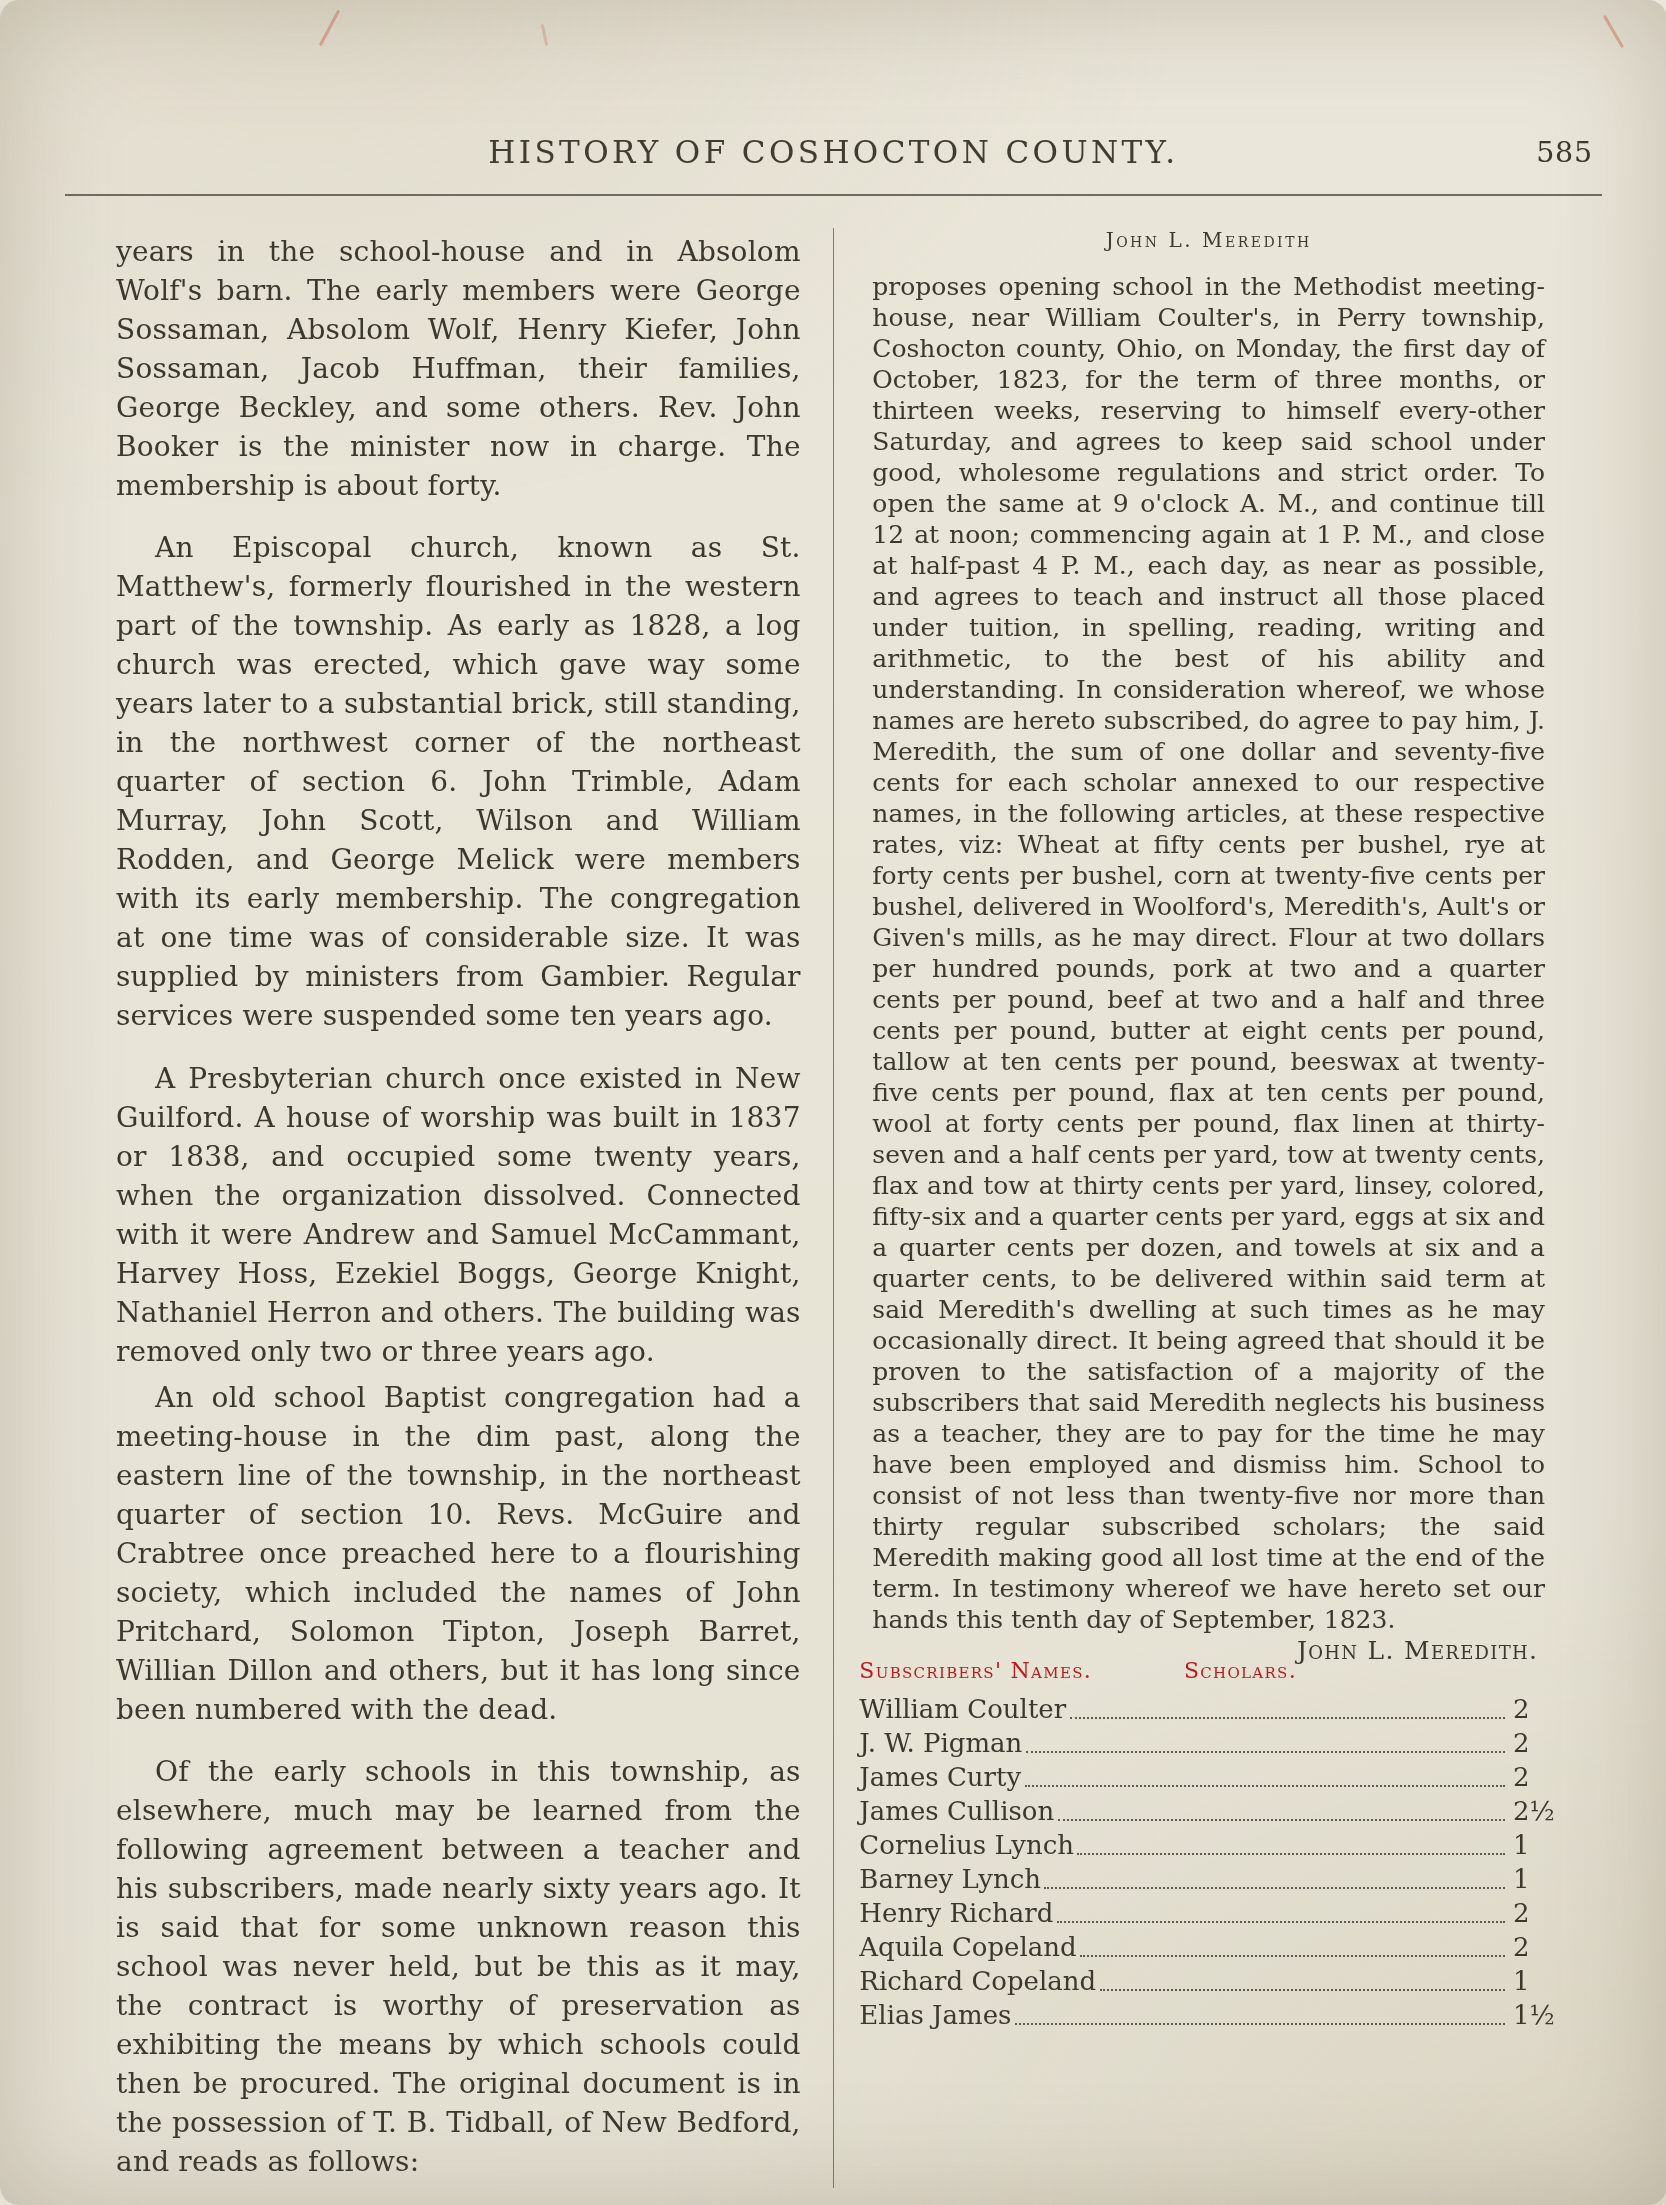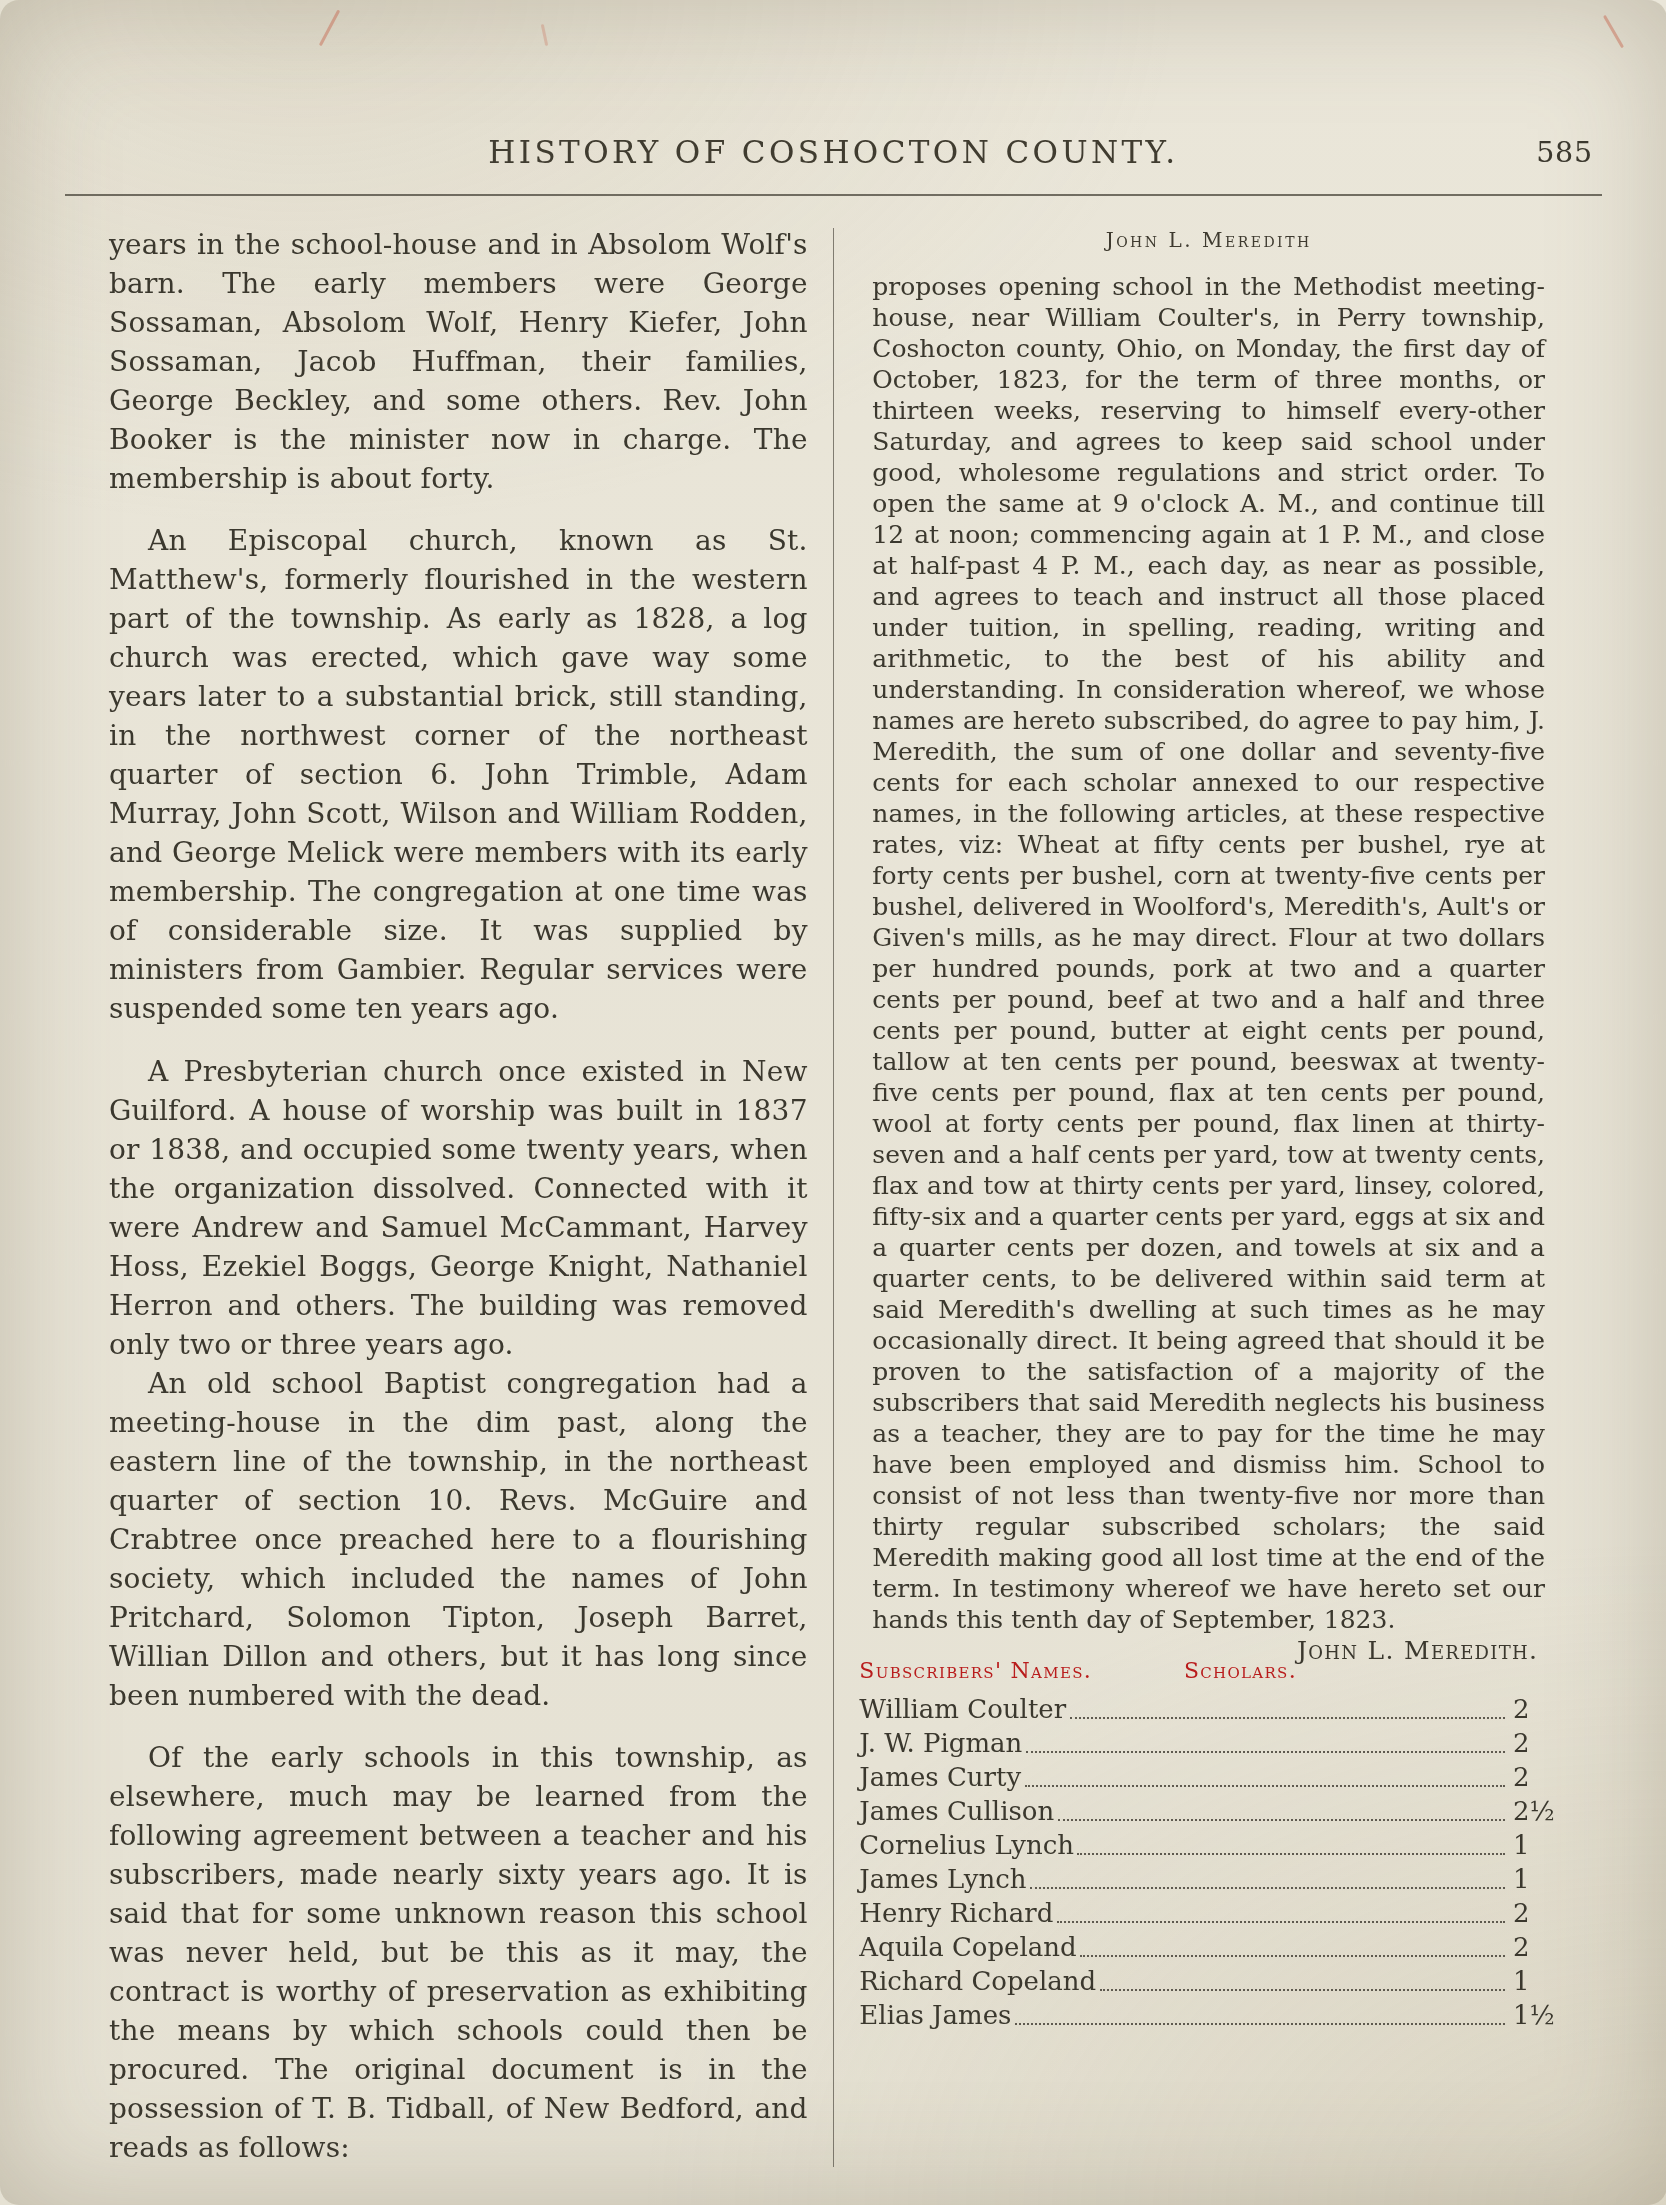--- a/index.html
+++ b/index.html
@@ -66,21 +66,21 @@
     margin: 3.4px 25px 0;
   }
 
   
   .col-left {
     font-size: 28px;
     line-height: 39px;
     text-align: justify;
     letter-spacing: 0.2px;
   }
-  .col-left p { margin: 0; text-indent: 39px; }
+  .col-left p { margin: 7px; text-indent: 39px; }
   .col-left p.first { text-indent: 0; }
   .col-left p.gap { margin-top: 23.5px; }
 
   
   .col-right {
     font-size: 25px;
     line-height: 31px;
     text-align: justify;
   }
   .section-heading {
@@ -182,21 +182,21 @@
           <span>James Cullison</span>
           <span class="leader"></span>
           <span class="count">2½</span>
         </div>
         <div class="table-row">
           <span>Cornelius Lynch</span>
           <span class="leader"></span>
           <span class="count">1</span>
         </div>
         <div class="table-row">
-          <span>James Lynch</span>
+          <span>Barney Lynch</span>
           <span class="leader"></span>
           <span class="count">1</span>
         </div>
         <div class="table-row">
           <span>Henry Richard</span>
           <span class="leader"></span>
           <span class="count">2</span>
         </div>
         <div class="table-row">
           <span>Aquila Copeland</span>

